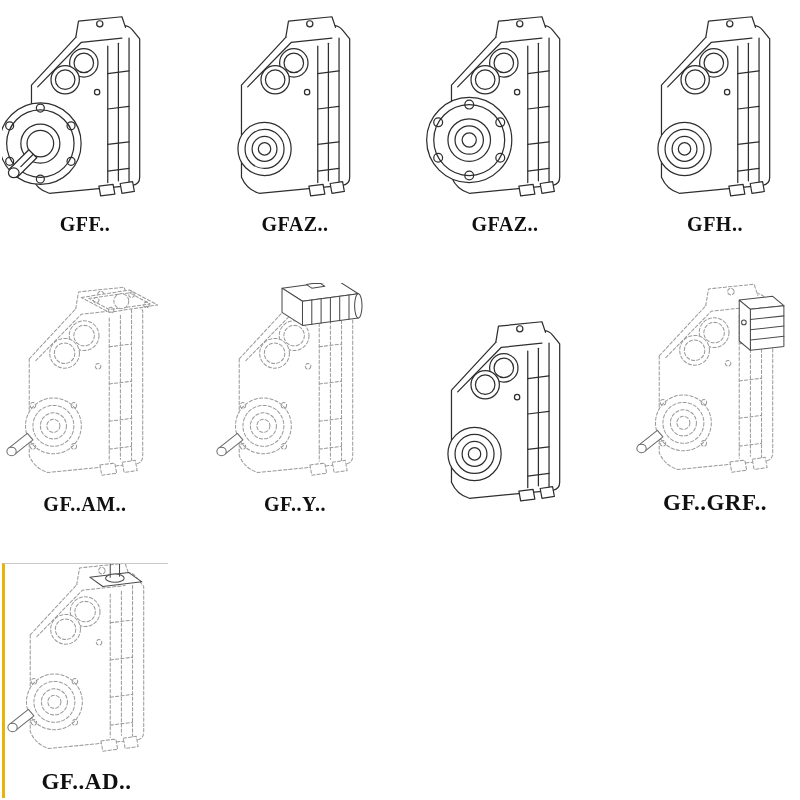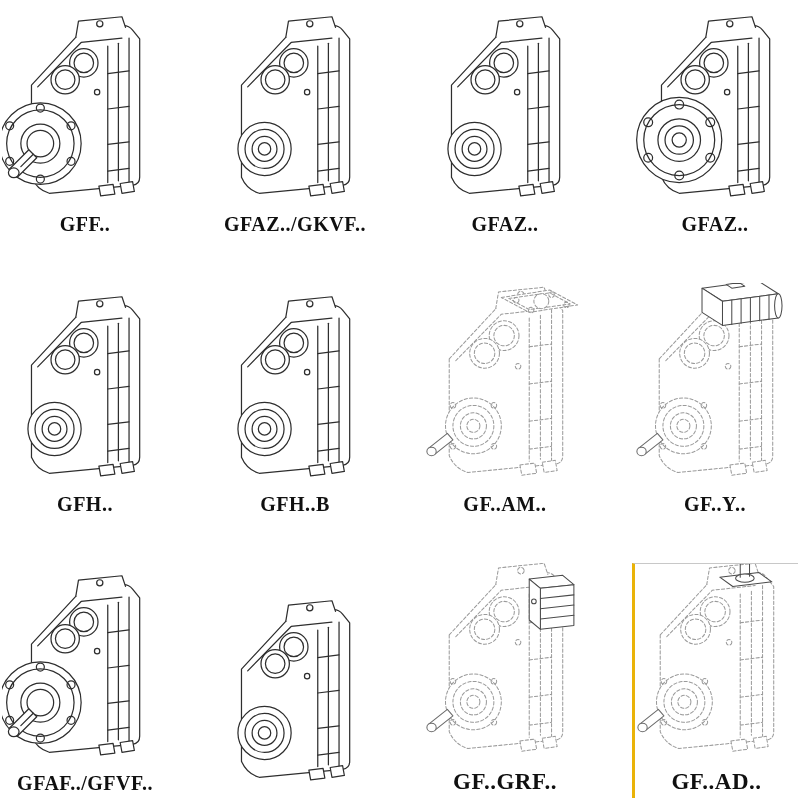--- a/index.html
+++ b/index.html
@@ -169,80 +169,62 @@
 
 <main class="page">
 
   <figure class="cell">
     <svg class="drawing" viewBox="0 0 200 230">
         <use href="#sym-gearbox-flange-shaft"></use>
       </svg>
     <figcaption class="label">GFF..</figcaption>
   </figure>
 
+
   <figure class="cell">
     <svg class="drawing" viewBox="0 0 200 230">
         <use href="#sym-gearbox-bore"></use>
       </svg>
-    <figcaption class="label">GFAZ../GKVF..</figcaption>
+    <figcaption class="label">GFAZ..</figcaption>
+  </figure>
+
+  <figure class="cell">
+    <svg class="drawing" viewBox="0 0 200 230">
+        <use href="#sym-gearbox-flange-front"></use>
+      </svg>
+    <figcaption class="label">GFAZ..</figcaption>
   </figure>
 
   <figure class="cell">
     <svg class="drawing" viewBox="0 0 200 230">
         <use href="#sym-gearbox-bore"></use>
       </svg>
-    <figcaption class="label">GFAZ..</figcaption>
-  </figure>
-
-  <figure class="cell">
-    <svg class="drawing" viewBox="0 0 200 230">
-        <use href="#sym-gearbox-flange-front"></use>
-      </svg>
-    <figcaption class="label">GFAZ..</figcaption>
-  </figure>
+    <figcaption class="label">GFH..</figcaption>
+  </figure>
+
+
+  <figure class="cell">
+    <svg class="drawing ghost" viewBox="0 0 200 230">
+        <use href="#sym-gearbox-adapter-flange"></use>
+      </svg>
+    <figcaption class="label">GF..AM..</figcaption>
+  </figure>
+
+  <figure class="cell">
+    <svg class="drawing ghost" viewBox="0 0 200 230">
+        <use href="#sym-gearbox-motor"></use>
+      </svg>
+    <figcaption class="label">GF..Y..</figcaption>
+  </figure>
+
 
   <figure class="cell">
     <svg class="drawing" viewBox="0 0 200 230">
         <use href="#sym-gearbox-bore"></use>
       </svg>
-    <figcaption class="label">GFH..</figcaption>
-  </figure>
-
-  <figure class="cell">
-    <svg class="drawing" viewBox="0 0 200 230">
-        <use href="#sym-gearbox-bore"></use>
-      </svg>
-    <figcaption class="label">GFH..B</figcaption>
-  </figure>
-
-  <figure class="cell">
-    <svg class="drawing ghost" viewBox="0 0 200 230">
-        <use href="#sym-gearbox-adapter-flange"></use>
-      </svg>
-    <figcaption class="label">GF..AM..</figcaption>
-  </figure>
-
-  <figure class="cell">
-    <svg class="drawing ghost" viewBox="0 0 200 230">
-        <use href="#sym-gearbox-motor"></use>
-      </svg>
-    <figcaption class="label">GF..Y..</figcaption>
-  </figure>
-
-  <figure class="cell">
-    <svg class="drawing" viewBox="0 0 200 230">
-        <use href="#sym-gearbox-flange-shaft"></use>
-      </svg>
-    <figcaption class="label">GFAF../GFVF..</figcaption>
-  </figure>
-
-  <figure class="cell">
-    <svg class="drawing" viewBox="0 0 200 230">
-        <use href="#sym-gearbox-bore"></use>
-      </svg>
   </figure>
 
   <figure class="cell big-label">
     <svg class="drawing ghost" viewBox="0 0 200 230">
         <use href="#sym-gearbox-side-cover"></use>
       </svg>
     <figcaption class="label">GF..GRF..</figcaption>
   </figure>
 
   <figure class="cell big-label boxed">

